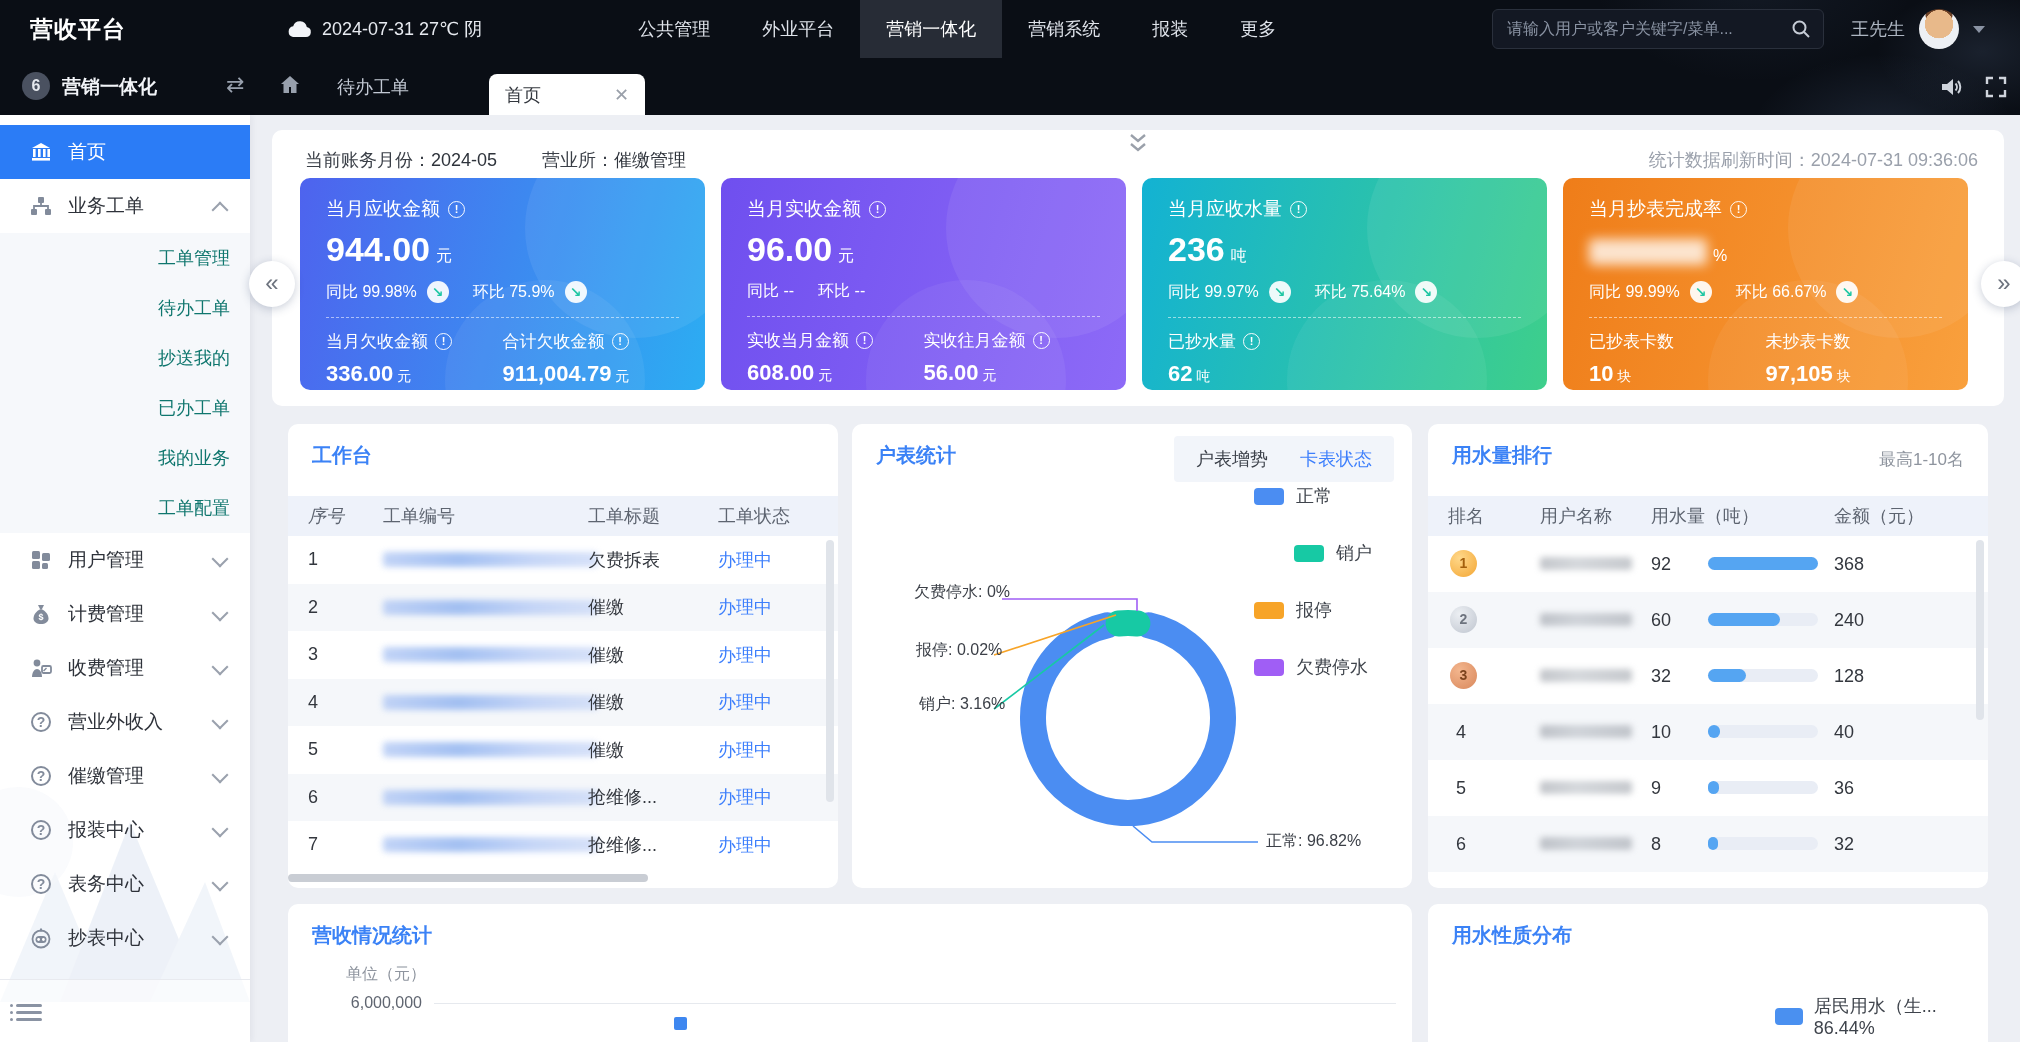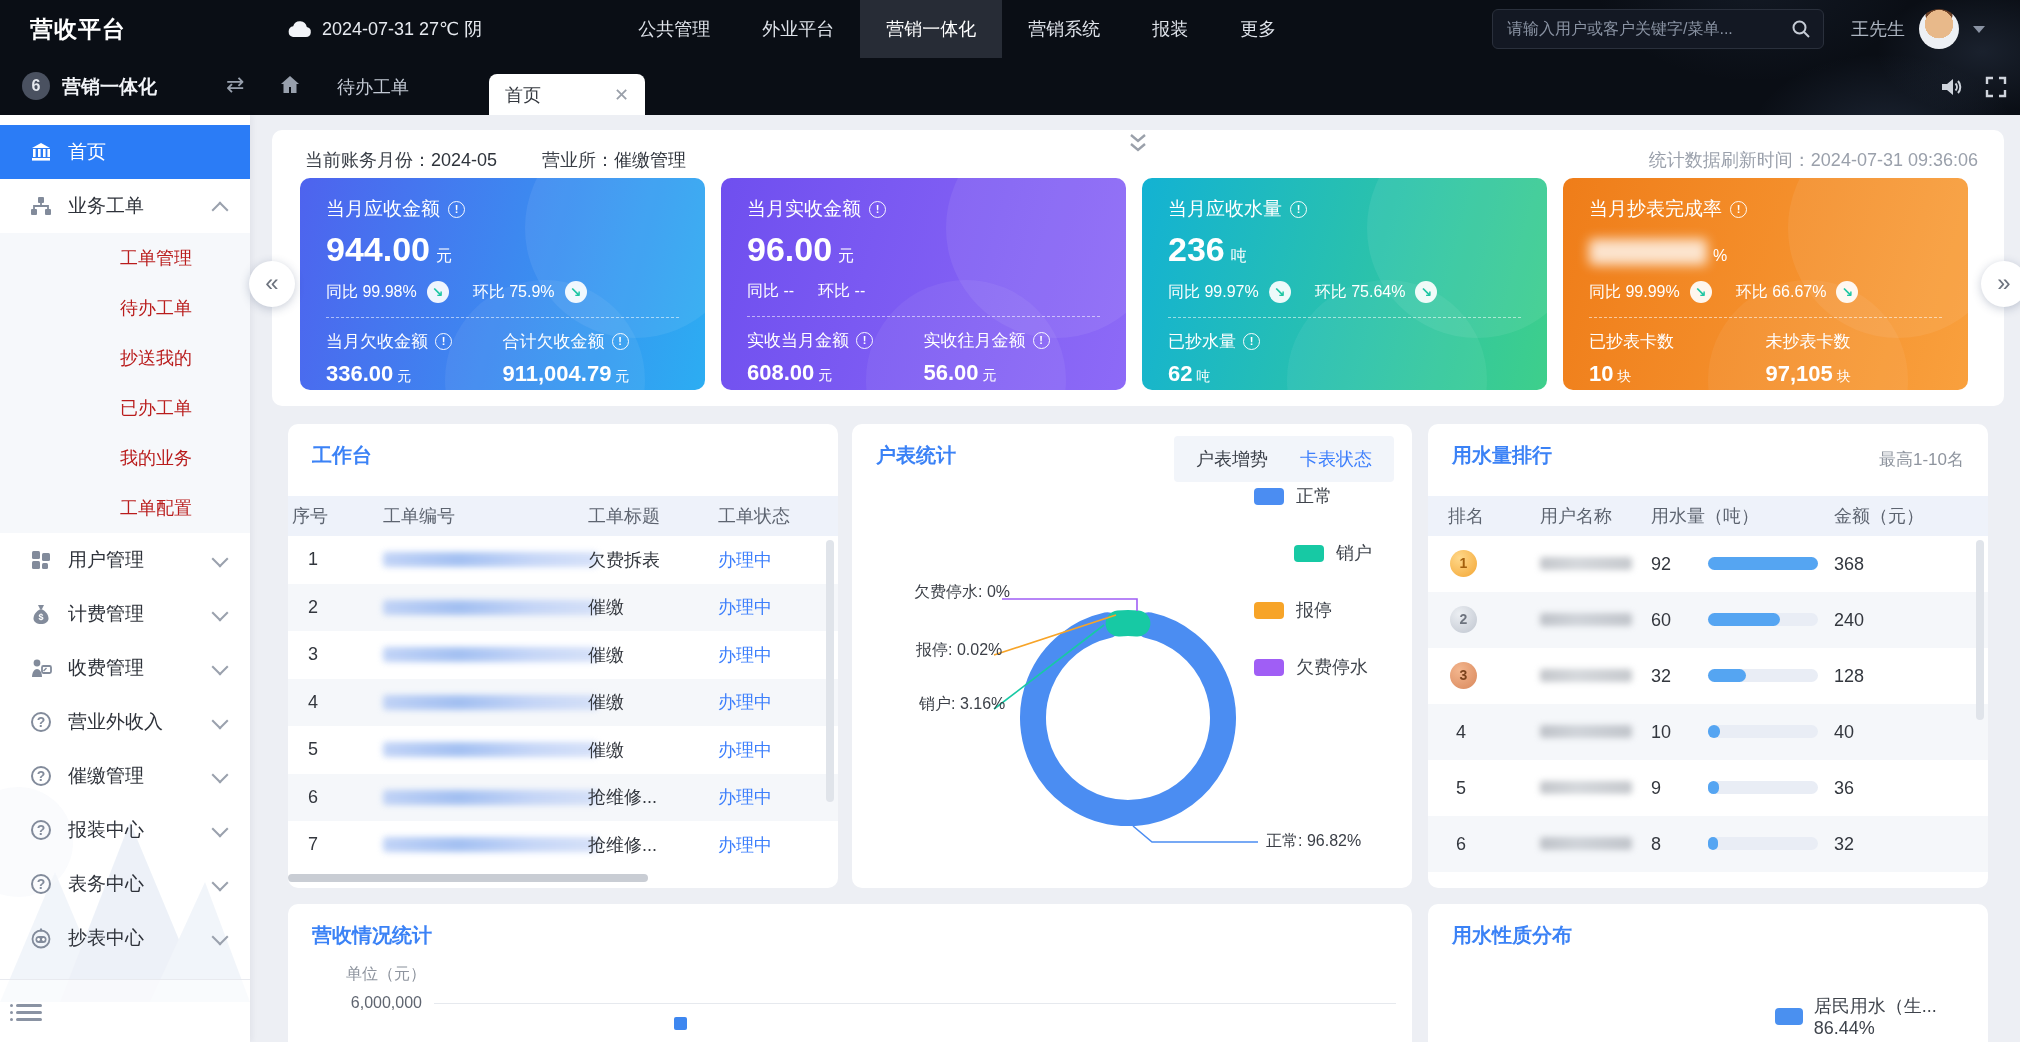--- a/index.html
+++ b/index.html
@@ -48,21 +48,21 @@
   #side-menu{position:relative;padding-top:10px;}
   .sitem{height:54px;display:flex;align-items:center;cursor:pointer;position:relative;}
   .sitem .sic{width:22px;height:22px;margin-left:30px;margin-right:16px;display:flex;align-items:center;justify-content:center;}
   .sitem .slb{font-size:19px;color:#2e323a;}
   .sitem.active{background:#2b7cf6;}
   .sitem.active .slb{color:#fff;}
   .chev{position:absolute;right:24px;width:10px;height:10px;border-right:2px solid #9aa1ad;border-bottom:2px solid #9aa1ad;}
   .chev.down{transform:rotate(45deg);top:20px;}
   .chev.up{transform:rotate(-135deg);top:25px;}
   .submenu{background:#f6f8fb;}
-  .subitem{height:50px;line-height:50px;padding-left:120px;font-size:18px;color:#b91c1c;cursor:pointer;}
+  .subitem{height:50px;line-height:50px;padding-left:120px;font-size:18px;color:#0f766e;cursor:pointer;margin-left:38px;}
   .qc{width:20px;height:20px;border:2px solid #828b9b;border-radius:50%;color:#828b9b;font-size:14px;
       font-weight:bold;text-align:center;line-height:20px;box-sizing:border-box;line-height:17px;}
   #side-bottom{position:absolute;left:0;bottom:0;width:250px;height:62px;border-top:1px solid #e8eaef;background:rgba(255,255,255,.6);}
   .listic{position:absolute;left:16px;top:20px;width:26px;height:20px;cursor:pointer;}
   .listic i{display:block;height:3px;background:#8a93a3;margin:4px 0;border-radius:2px;position:relative;}
   .listic i:before{content:"";position:absolute;left:-6px;top:0;width:3px;height:3px;background:#8a93a3;border-radius:50%;}
   #wmark{position:absolute;left:0;bottom:40px;width:250px;height:220px;opacity:.55;pointer-events:none;}
   
   #panel{position:absolute;left:272px;top:130px;width:1732px;height:276px;background:#fff;border-radius:10px;}
   .collapse{position:absolute;left:853px;top:2px;width:26px;height:24px;cursor:pointer;}
@@ -455,21 +455,21 @@
           </div>
         </div>
       </div>
     <div class="car car-l">«</div>
     <div class="car car-r">»</div>
   </div>
 
   <div id="wb" class="card">
     <div class="ctitle">工作台</div>
     <div id="wb-head" class="thead" style="top:72px;height:40px;">
-        <span style="left:4px;">序号</span>
+        <span style="left:20px;font-style:italic;">序号</span>
         <span style="left:95px;">工单编号</span>
         <span style="left:300px;">工单标题</span>
         <span style="left:430px;">工单状态</span>
       </div>
     <div id="wb-rows">
         <div class="trow" style="top:112px;height:47.5px;">
     <span style="left:20px;">1</span>
     <div class="red-order" style="left:95px;width:215px;top:16px;"></div>
     <span style="left:300px;">欠费拆表</span>
     <span class="status" style="left:430px;">办理中</span>

